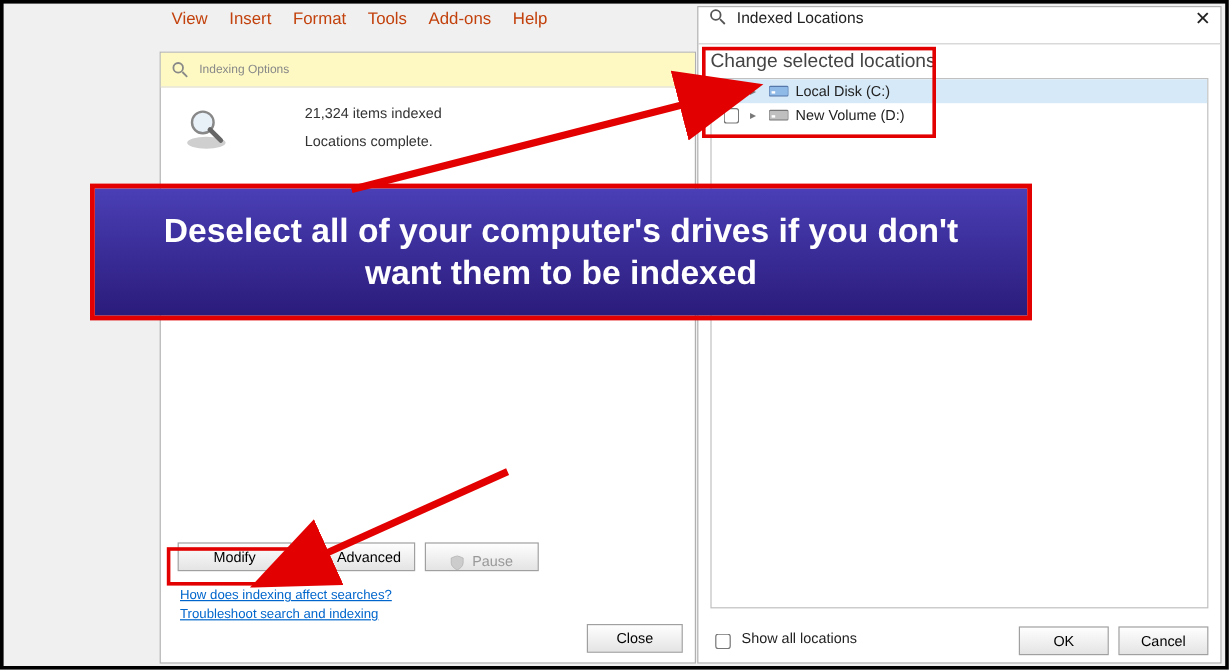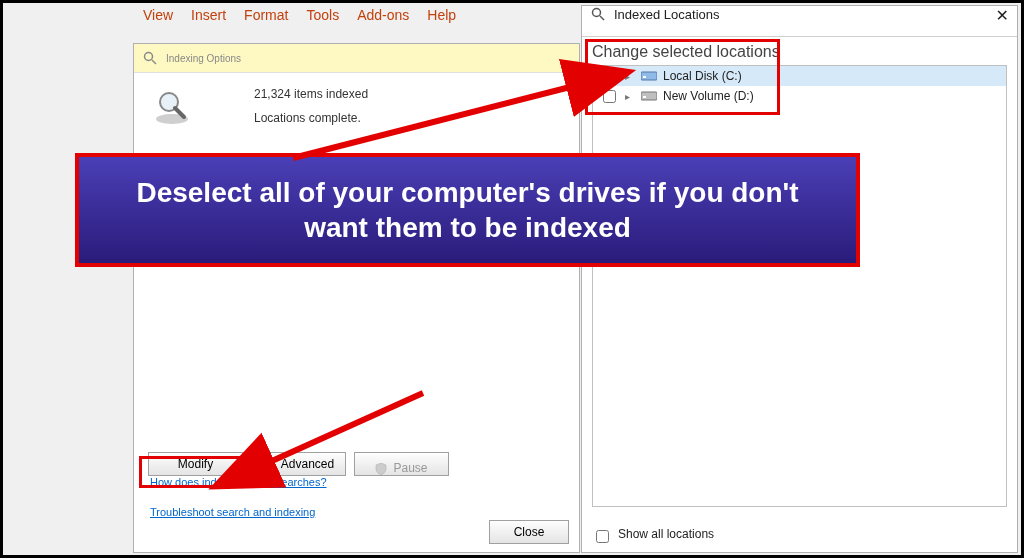--- a/index.html
+++ b/index.html
@@ -87,21 +87,21 @@
     padding: 0 10px;
     box-sizing: border-box;
   }
   .winbtn.disabled { color: #999; align-items: flex-end; }
   .links {
     position: absolute;
     bottom: 34px;
     left: 16px;
     display: flex;
     flex-direction: column;
-    gap: 18px;
+    gap: 4px;
   }
   .links a {
     color: #0066cc;
     text-decoration: underline;
     font-size: 11px;
     cursor: pointer;
   }
   .close-row {
     position: absolute;
     bottom: 8px;
@@ -304,20 +304,24 @@
           </svg>
         <span>New Volume (D:)</span>
       </div>
     </div>
 
     <div class="right-footer-wrap">
       <label class="showall">
         <input type="checkbox" style="">
         <span>Show all locations</span>
       </label>
+      <div class="okcancel">
+        <button class="winbtn" style="min-width:75px">OK</button>
+        <button class="winbtn" style="min-width:75px">Cancel</button>
+      </div>
     </div>
   </div>
 
   <div class="redbox rb-modify"></div>
   <div class="redbox rb-locations"></div>
 
   <div class="callout callout1">Deselect all of your computer's drives if you don't want them to be indexed</div>
 
   <svg class="arrows">
     <defs>

